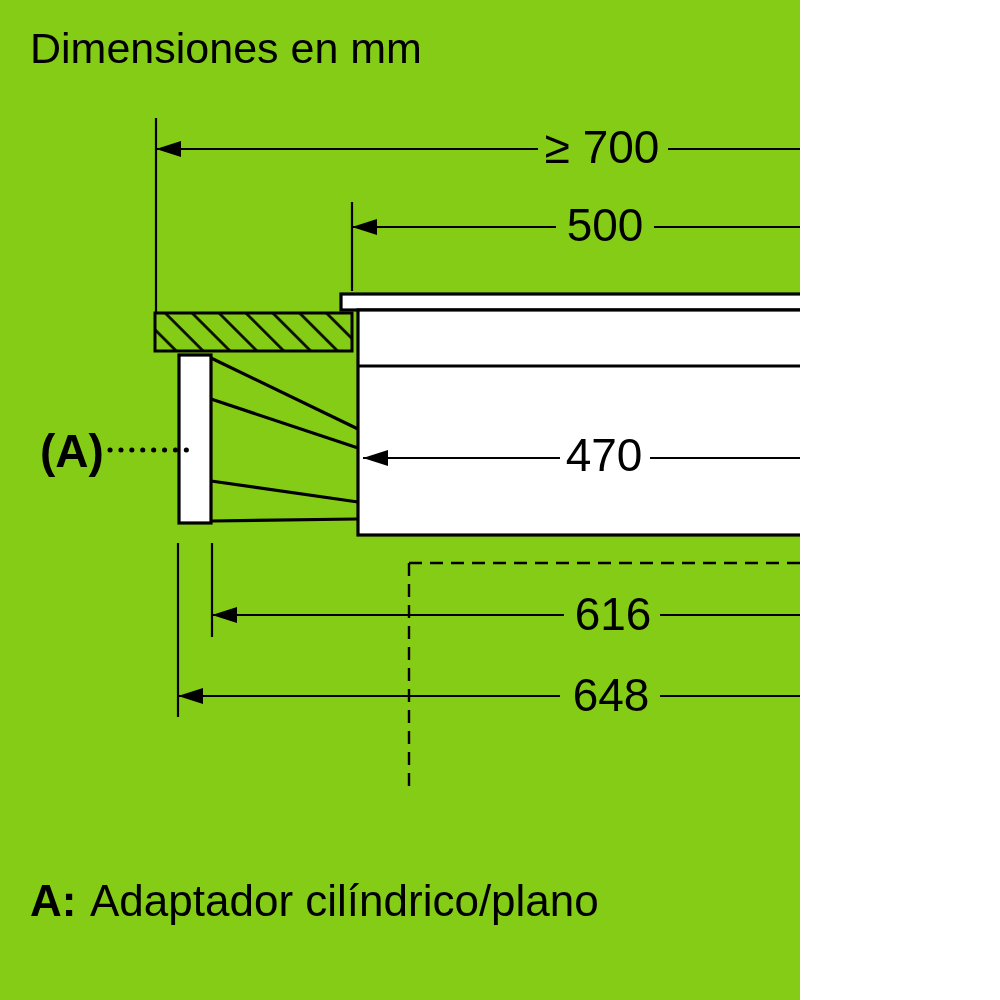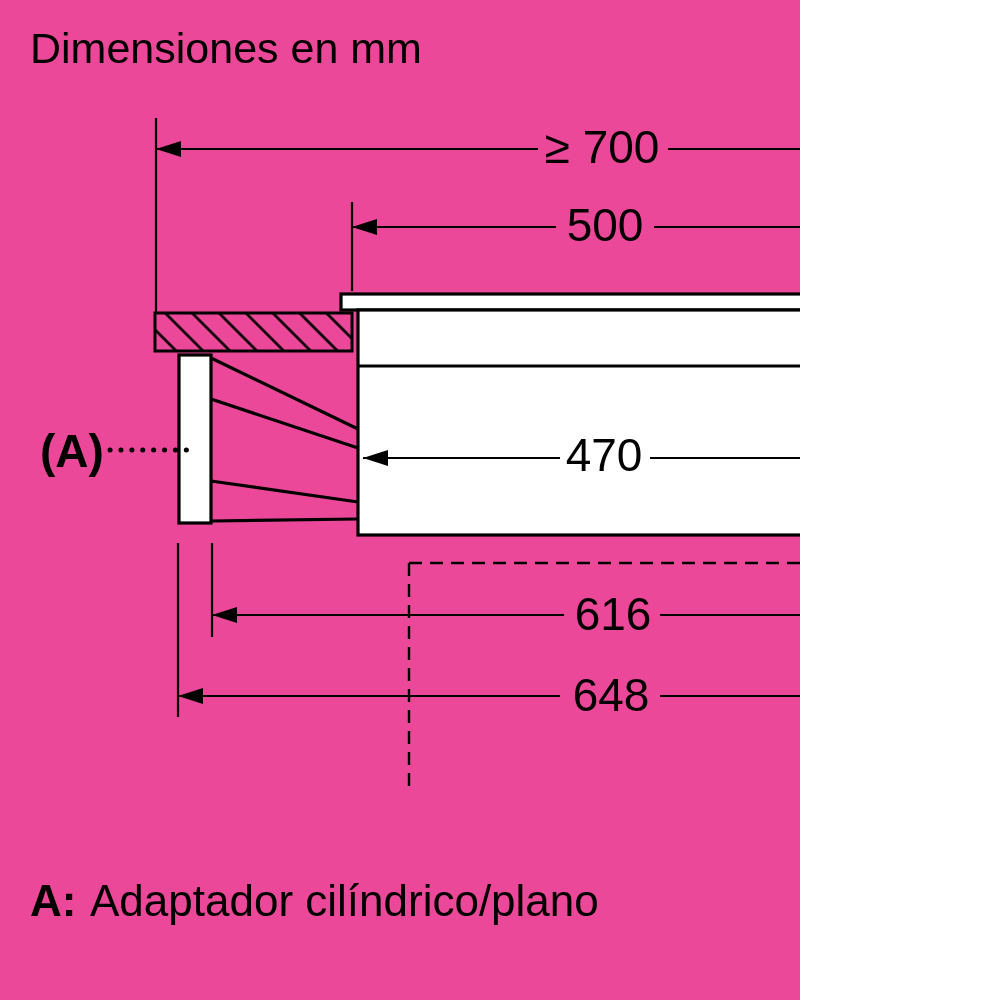--- a/index.html
+++ b/index.html
@@ -4,21 +4,21 @@
 <style>
   html, body {
     margin: 0;
     padding: 0;
     background: #ffffff;
   }
   .page {
     position: relative;
     width: 800px;
     height: 1000px;
-    background: #ec4899;
+    background: #84cc16;
     overflow: hidden;
   }
   svg { display: block; }
   text {
     font-family: "Liberation Sans", "DejaVu Sans", sans-serif;
     fill: #000000;
   }
   .title-text { font-size: 43px; }
   .dim-text { font-size: 46px; }
   .callout-text { font-size: 46px; font-weight: bold; }

